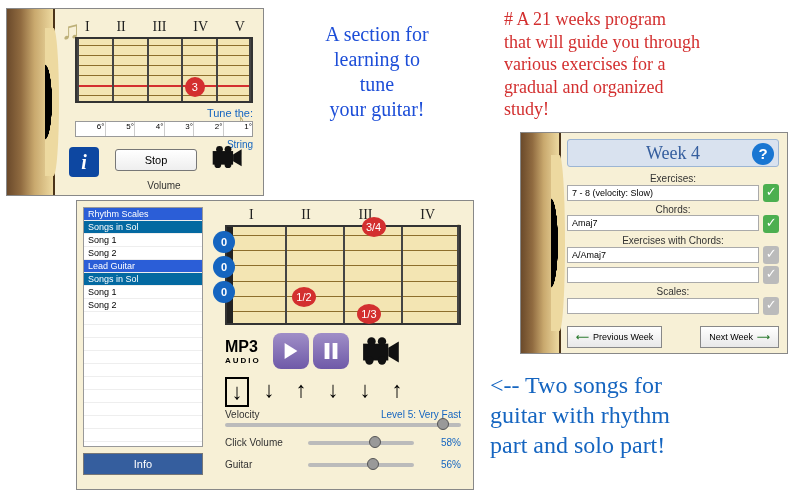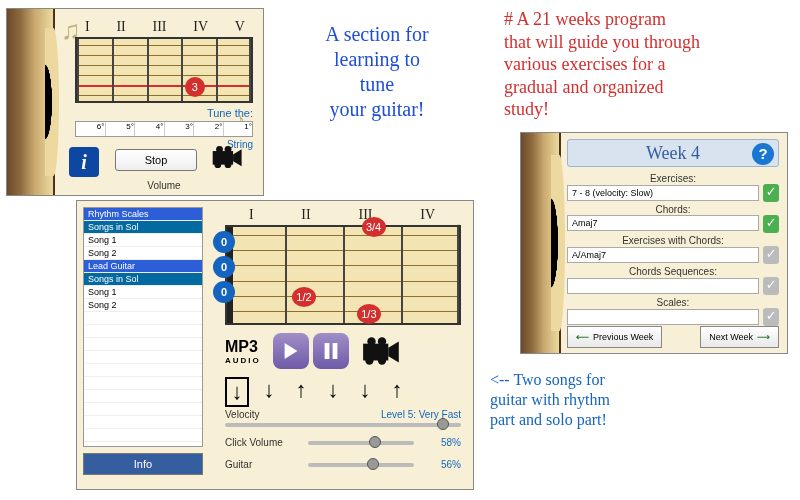--- a/index.html
+++ b/index.html
@@ -52,21 +52,21 @@
 .week-title{font:18px Georgia;color:#355e9e;text-align:center;}
 .help-circ{width:22px;height:22px;border-radius:50%;background:#1976d2;color:#fff;font:bold 15px/22px Arial;text-align:center;}
 .navbtn{background:linear-gradient(#fff,#e8e8e8);border:1px solid #888;font-size:9px;padding:5px 8px;white-space:nowrap;display:flex;align-items:center;gap:4px;}
 .arrow-green{color:#2e7d32;font-weight:bold;}
 </style>
 </head>
 <body>
 
 <div class="callout callout-green" style="left:287px;top:22px;width:180px;"><span>A section for<br>learning to<br>tune<br>your guitar!</span></div>
 <div class="callout callout-red" style="left:504px;top:8px;width:290px;font-size:18px;"><span># A 21 weeks program<br>that will guide you through<br>various exercises for a<br>gradual and organized<br>study!</span></div>
-<div class="callout callout-blue" style="left:490px;top:370px;width:290px;font-size:16px;"><span>&lt;-- Two songs for<br>guitar with rhythm<br>part and solo part!</span></div>
+<div class="callout callout-blue" style="left:490px;top:370px;width:290px;font-size:24px;"><span>&lt;-- Two songs for<br>guitar with rhythm<br>part and solo part!</span></div>
 
 <div class="panel" style="left:6px;top:8px;width:258px;height:188px;">
   <div class="guitar-edge"></div>
   <span class="music-note" style="left:54px;top:6px;">♫</span>
   <span class="music-note" style="left:228px;top:100px;font-size:20px;">♪</span>
 
   <div style="position:absolute;left:78px;top:10px;right:18px;display:flex;justify-content:space-between;">
     <span class="roman" style="position:static">I</span>
     <span class="roman" style="position:static">II</span>
     <span class="roman" style="position:static">III</span>
@@ -258,21 +258,20 @@
         </div>
     </div>
     <div>
       <div class="label-sm" style="text-align:center;">Exercises with Chords:</div>
       <div style="display:flex;gap:4px;align-items:center;">
           <input class="field" value="A/Amaj7" style="">
           <span class="chk grey"></span>
         </div>
     </div>
     <div>
-      <div class="label-sm" style="text-align:center;">Chords Sequences:</div>
       <div style="display:flex;gap:4px;align-items:center;">
           <input class="field" style="">
           <span class="chk grey"></span>
         </div>
     </div>
     <div>
       <div class="label-sm" style="text-align:center;">Scales:</div>
       <div style="display:flex;gap:4px;align-items:center;">
           <input class="field" style="">
           <span class="chk grey"></span>

